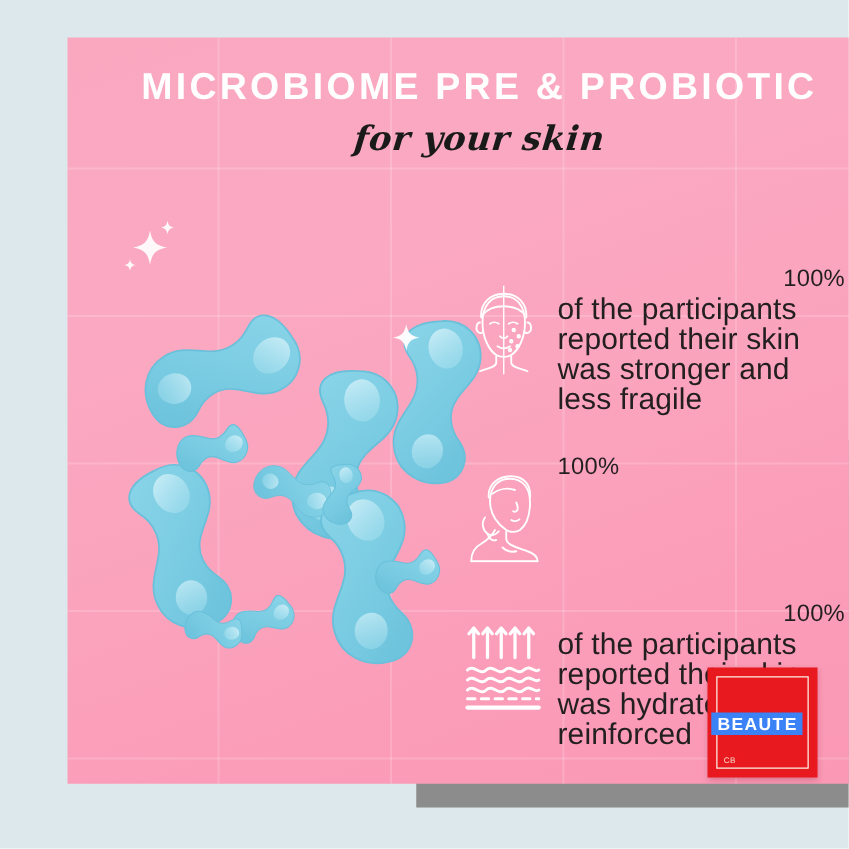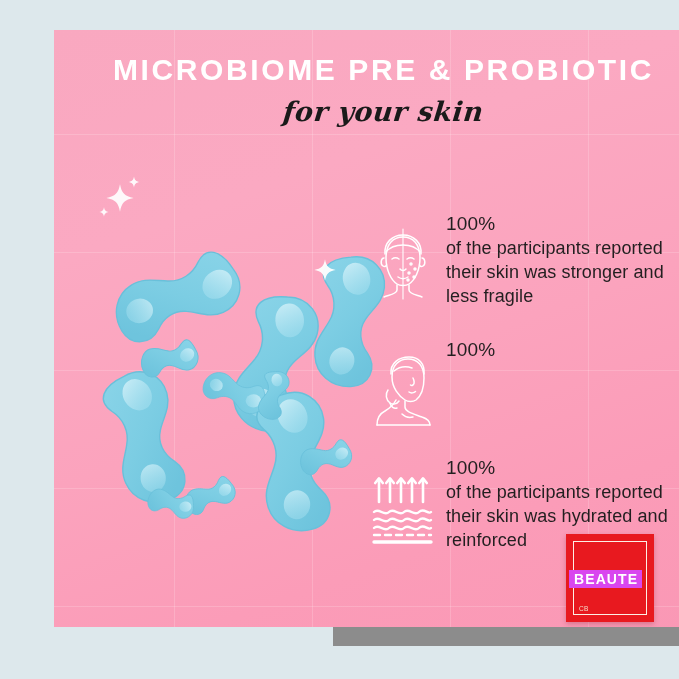--- a/index.html
+++ b/index.html
@@ -106,24 +106,25 @@
   }
   .claim-icon svg { display: block; }
   .claim-text {
     padding-top: 4px;
   }
   .claim-pct {
     color: #231f20;
     font-size: 19px;
     line-height: 24px;
     letter-spacing: 0.2px;
+    text-align: right;
   }
   .claim-body {
     color: #231f20;
-    font-size: 18px;
+    font-size: 24px;
     line-height: 24px;
     letter-spacing: 0.1px;
     max-width: 230px;
   }
 
   
   #bacteria { position: absolute; left: 0; top: 0; }
 
   
   #logo {
@@ -144,21 +145,21 @@
     border: 1.6px solid #fdf0e6;
   }
   #logo-wordmark {
     position: absolute;
     left: 3px;
     top: 36px;
     color: #ffffff;
     font-size: 14px;
     font-weight: bold;
     letter-spacing: 1.1px;
-    background: #d946ef;
+    background: #3b82f6;
     padding: 1px 4px 1px 5px;
   }
   #logo-sub {
     position: absolute;
     left: 11px;
     bottom: 10px;
     color: #f4dccb;
     font-size: 6.5px;
     letter-spacing: 0.4px;
     background: #e8191f;

